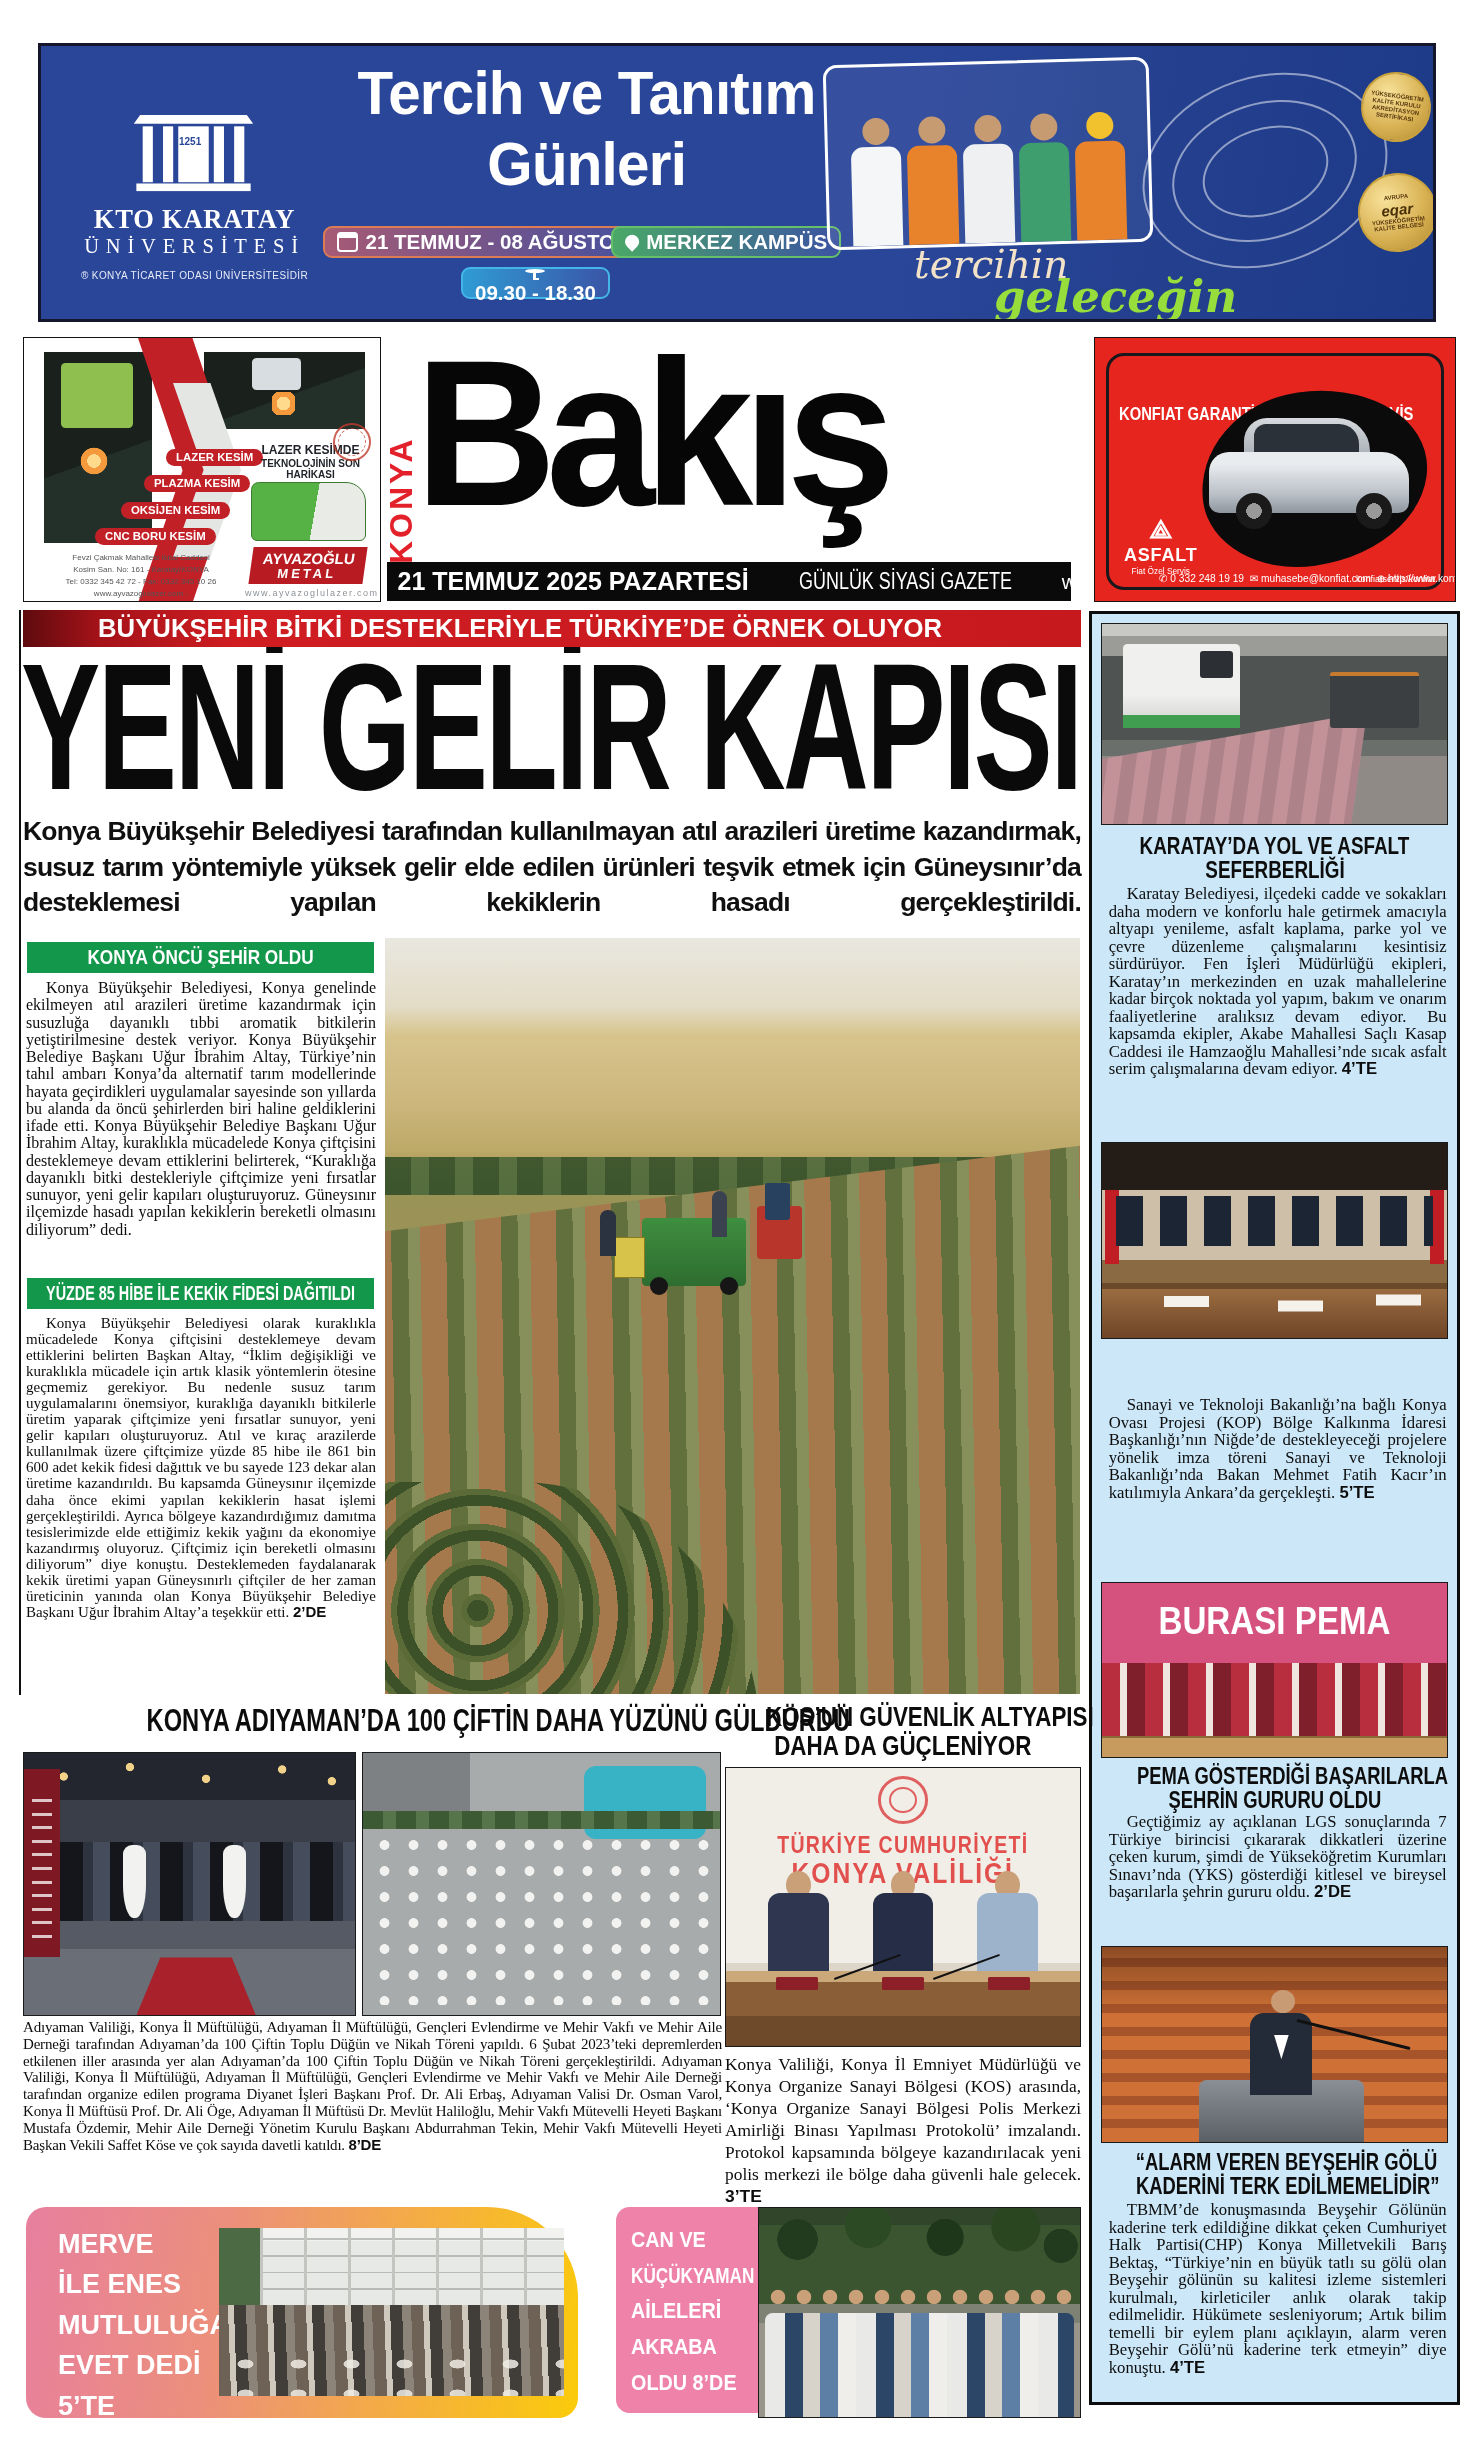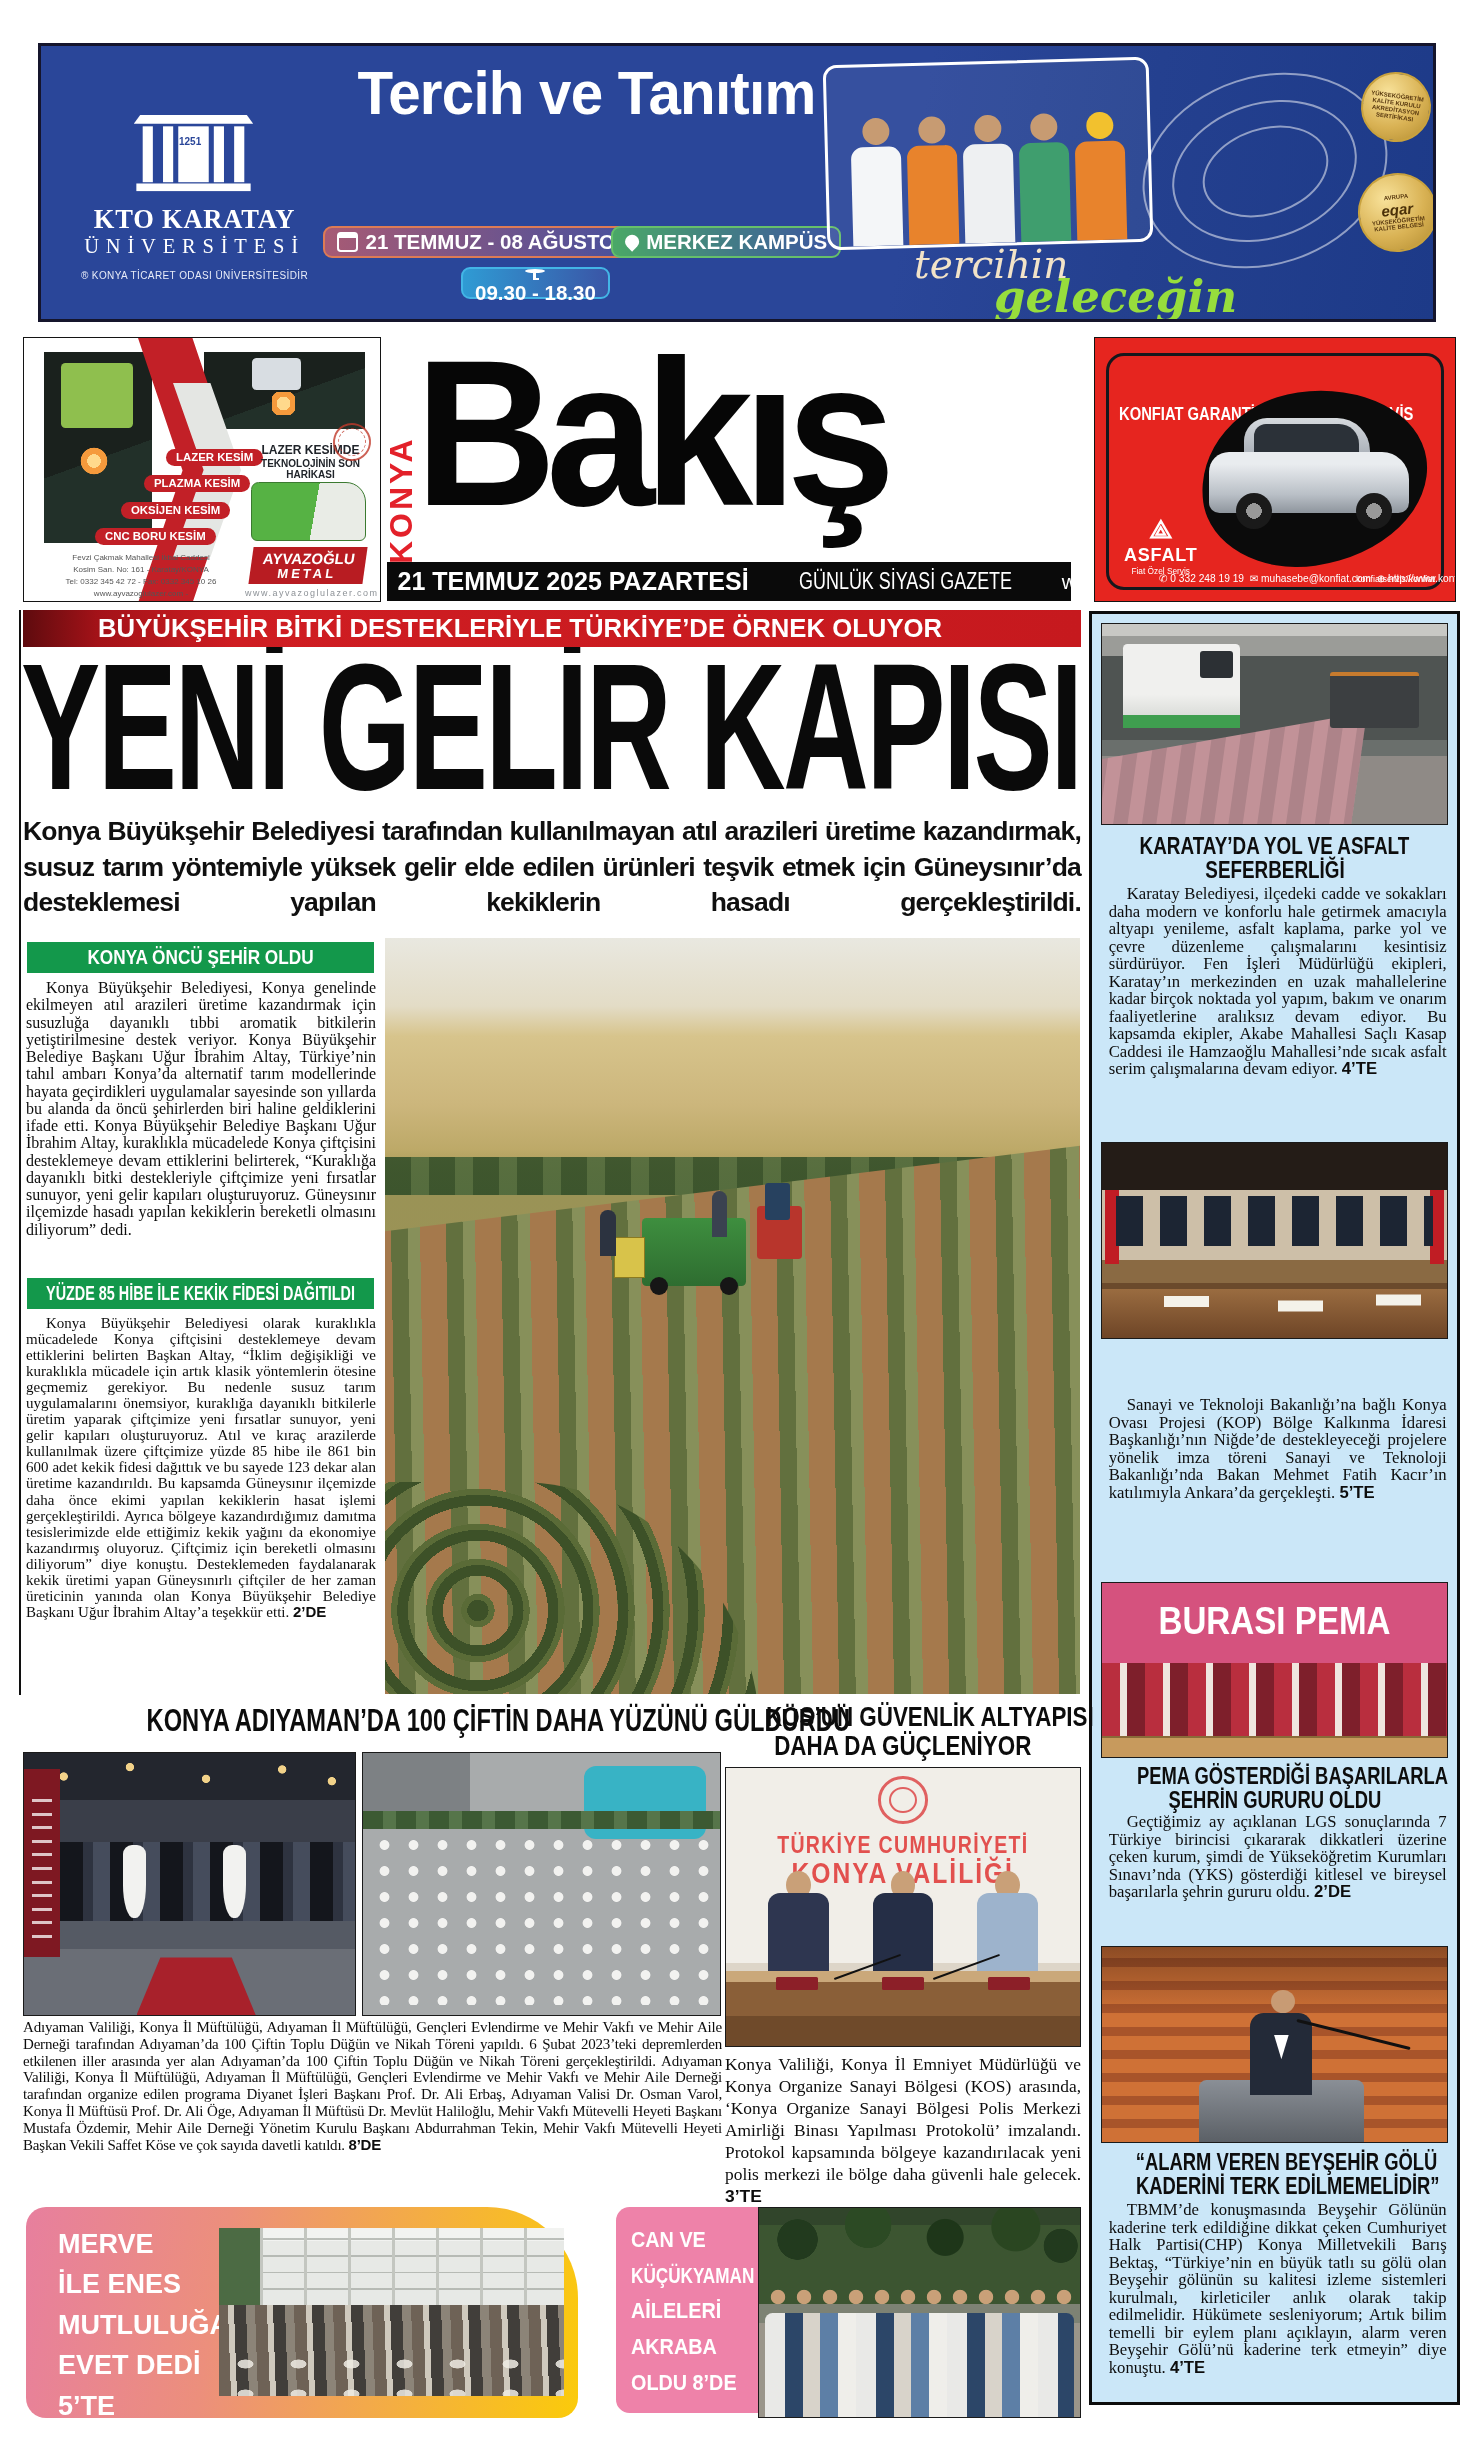--- a/index.html
+++ b/index.html
@@ -186,20 +186,21 @@
         <rect x="38" y="15" width="24" height="44" fill="#fff"></rect>
         <rect x="5" y="60" width="90" height="6" fill="#fff"></rect>
       </svg>
       <div class="abs" style="left:49px;top:29px;font-size:10px;font-weight:bold;color:#2a4699;">1251</div>
     </div>
     <div class="abs uni-name1" style="left:36px;top:158px;width:235px;">KTO KARATAY</div>
     <div class="abs uni-name2" style="left:36px;top:189px;width:235px;">ÜNİVERSİTESİ</div>
     <div class="abs uni-sub" style="left:21px;top:224px;width:265px;">® KONYA TİCARET ODASI ÜNİVERSİTESİDİR</div>
 
     <div class="abs b-title" style="left:258px;top:10.6px;width:576px;"><span class="cond" style="--sx:.94">Tercih ve Tanıtım</span></div>
+    <div class="abs b-title" style="left:258px;top:82px;width:576px;"><span class="cond" style="--sx:.94">Günleri</span></div>
 
     <div class="badge date" style="left:282px;top:180px;">
       <span class="ico-cal"></span>
       <span>21 TEMMUZ - 08 AĞUSTOS</span>
     </div>
     <div class="badge loc" style="left:570px;top:180px;">
       <span class="ico-pin"></span>
       <span>MERKEZ KAMPÜS</span>
     </div>
     <div class="badge time" style="left:420px;top:221px;flex-direction:column;">

